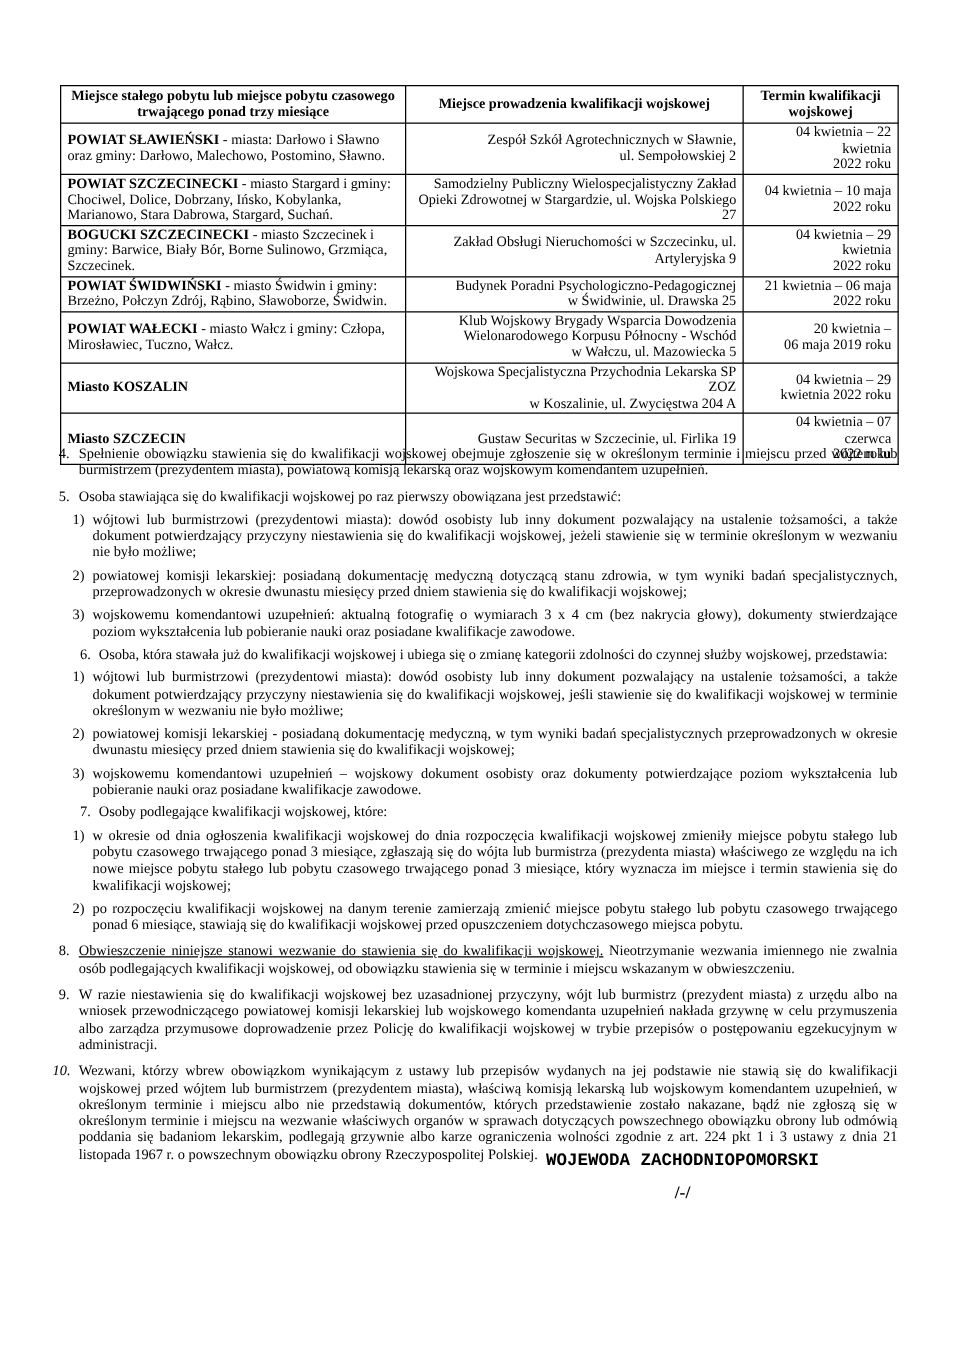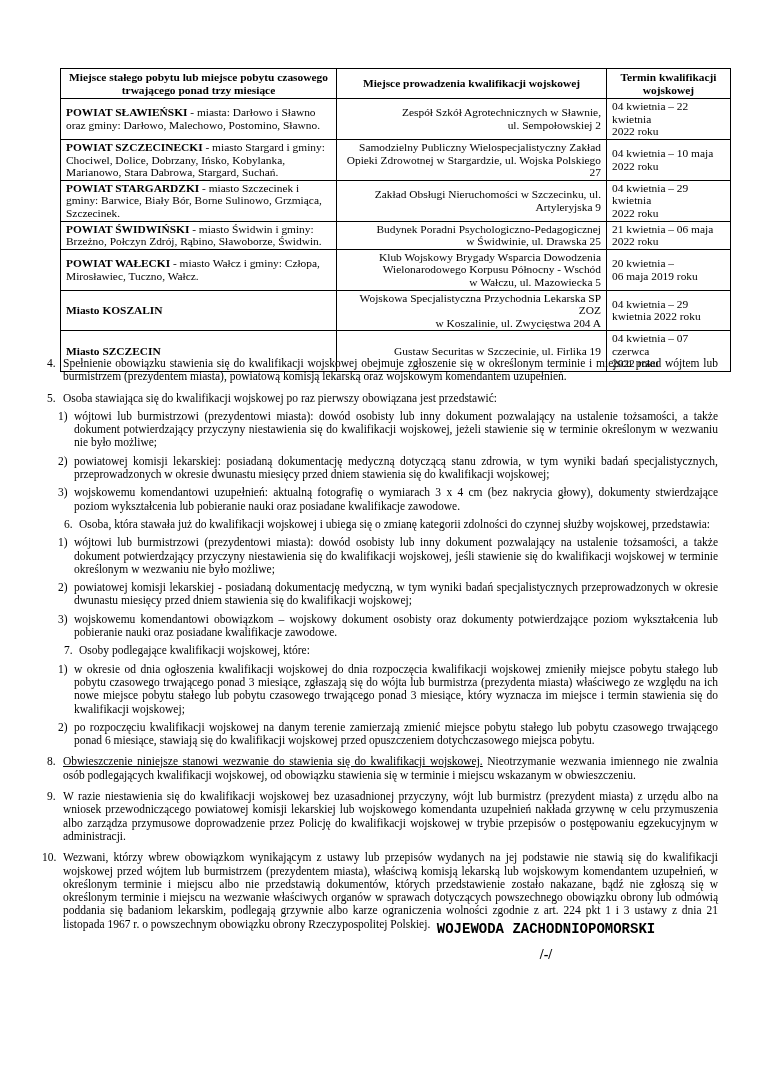--- a/index.html
+++ b/index.html
@@ -10,60 +10,60 @@
     color: #000;
   }
   .page {
     position: relative;
     width: 764px; height: 1080px;
     background: #ffffff;
     overflow: hidden;
   }
   
   .qual-table {
-    position: absolute; left: 60px; top: 68px;
+    position: absolute; left: 48px; top: 68px;
     width: 670px;
     border-collapse: collapse;
     table-layout: fixed;
     font-size: 11.4px;
     line-height: 12.6px;
   }
   .qual-table th, .qual-table td {
     border: 1px solid #000;
     padding: 1px 5px;
     vertical-align: middle;
   }
   .qual-table { border: 1.5px solid #000; }
   .qual-table th {
     text-align: center;
     font-weight: bold;
     padding: 2px 4px;
   }
   .c-area  { width: 276px; text-align: left; }
   .c-place { width: 270px; text-align: right; white-space: pre-line; }
-  .c-term  { width: 124px; text-align: left; white-space: pre-line; }
+  .c-term  { width: 124px; text-align: right; white-space: pre-line; }
   .b { font-weight: bold; }
   
   .body-text {
     position: absolute; left: 42px; top: 357px;
     width: 676px;
     font-size: 11.5px;
     line-height: 13.3px;
   }
   .item { display: flex; margin-bottom: 5px; }
   .item .num { flex: 0 0 auto; }
   .item .txt { flex: 1 1 auto; text-align: justify; }
   .lvl1  { margin-left: 5px; }
   .lvl1 .num  { width: 16px; }
   .lvl1b { margin-left: 22px; }
   .lvl1b .num { width: 15px; }
   .lvl2  { margin-left: 16px; }
   .lvl2 .num  { width: 16px; }
   .lvl10 { margin-left: 0; }
-  .lvl10 .num { width: 21px; }
+  .lvl10 .num { width: 21px; font-style: italic; }
   .gap-m { margin-bottom: 8px; }
   .u { text-decoration: underline; }
   
   .signature {
     position: absolute; top: 922px; left: 330px; width: 432px;
     text-align: center;
     font-weight: bold;
     font-size: 14px;
     line-height: 15px;
   }
@@ -98,21 +98,21 @@
 2022 roku</td>
       </tr>
       <tr>
         <td class="c-area"><span class="b">POWIAT SZCZECINECKI</span><span> - miasto Stargard i gminy: Chociwel, Dolice, Dobrzany, Ińsko, Kobylanka, Marianowo, Stara Dabrowa, Stargard, Suchań.</span></td>
         <td class="c-place">Samodzielny Publiczny Wielospecjalistyczny Zakład
 Opieki Zdrowotnej w Stargardzie, ul. Wojska Polskiego 27</td>
         <td class="c-term">04 kwietnia – 10 maja
 2022 roku</td>
       </tr>
       <tr>
-        <td class="c-area"><span class="b">POWIAT STARGARDZKI</span><span> - miasto Szczecinek i gminy: Barwice, Biały Bór, Borne Sulinowo, Grzmiąca, Szczecinek.</span></td>
+        <td class="c-area"><span class="b">BOGUCKI SZCZECINECKI</span><span> - miasto Szczecinek i gminy: Barwice, Biały Bór, Borne Sulinowo, Grzmiąca, Szczecinek.</span></td>
         <td class="c-place">Zakład Obsługi Nieruchomości w Szczecinku, ul.
 Artyleryjska 9</td>
         <td class="c-term">04 kwietnia – 29
 kwietnia
 2022 roku</td>
       </tr>
       <tr>
         <td class="c-area"><span class="b">POWIAT ŚWIDWIŃSKI</span><span> - miasto Świdwin i gminy: Brzeżno, Połczyn Zdrój, Rąbino, Sławoborze, Świdwin.</span></td>
         <td class="c-place">Budynek Poradni Psychologiczno-Pedagogicznej
 w Świdwinie, ul. Drawska 25</td>
@@ -174,21 +174,21 @@
     <div class="item lvl2">
       <span class="num">1)</span>
       <span class="txt">wójtowi lub burmistrzowi (prezydentowi miasta): dowód osobisty lub inny dokument pozwalający na ustalenie tożsamości, a także dokument potwierdzający przyczyny niestawienia się do kwalifikacji wojskowej, jeśli stawienie się do kwalifikacji wojskowej w terminie określonym w wezwaniu nie było możliwe;</span>
     </div>
     <div class="item lvl2">
       <span class="num">2)</span>
       <span class="txt">powiatowej komisji lekarskiej - posiadaną dokumentację medyczną, w tym wyniki badań specjalistycznych przeprowadzonych w okresie dwunastu miesięcy przed dniem stawienia się do kwalifikacji wojskowej;</span>
     </div>
     <div class="item lvl2">
       <span class="num">3)</span>
-      <span class="txt">wojskowemu komendantowi obowiązkom – wojskowy dokument osobisty oraz dokumenty potwierdzające poziom wykształcenia lub pobieranie nauki oraz posiadane kwalifikacje zawodowe.</span>
+      <span class="txt">wojskowemu komendantowi uzupełnień – wojskowy dokument osobisty oraz dokumenty potwierdzające poziom wykształcenia lub pobieranie nauki oraz posiadane kwalifikacje zawodowe.</span>
     </div>
 
     <div class="item lvl1b">
       <span class="num">7.</span>
       <span class="txt">Osoby podlegające kwalifikacji wojskowej, które:</span>
     </div>
     <div class="item lvl2">
       <span class="num">1)</span>
       <span class="txt">w okresie od dnia ogłoszenia kwalifikacji wojskowej do dnia rozpoczęcia kwalifikacji wojskowej zmieniły miejsce pobytu stałego lub pobytu czasowego trwającego ponad 3 miesiące, zgłaszają się do wójta lub burmistrza (prezydenta miasta) właściwego ze względu na ich nowe miejsce pobytu stałego lub pobytu czasowego trwającego ponad 3 miesiące, który wyznacza im miejsce i termin stawienia się do kwalifikacji wojskowej;</span>
     </div>

